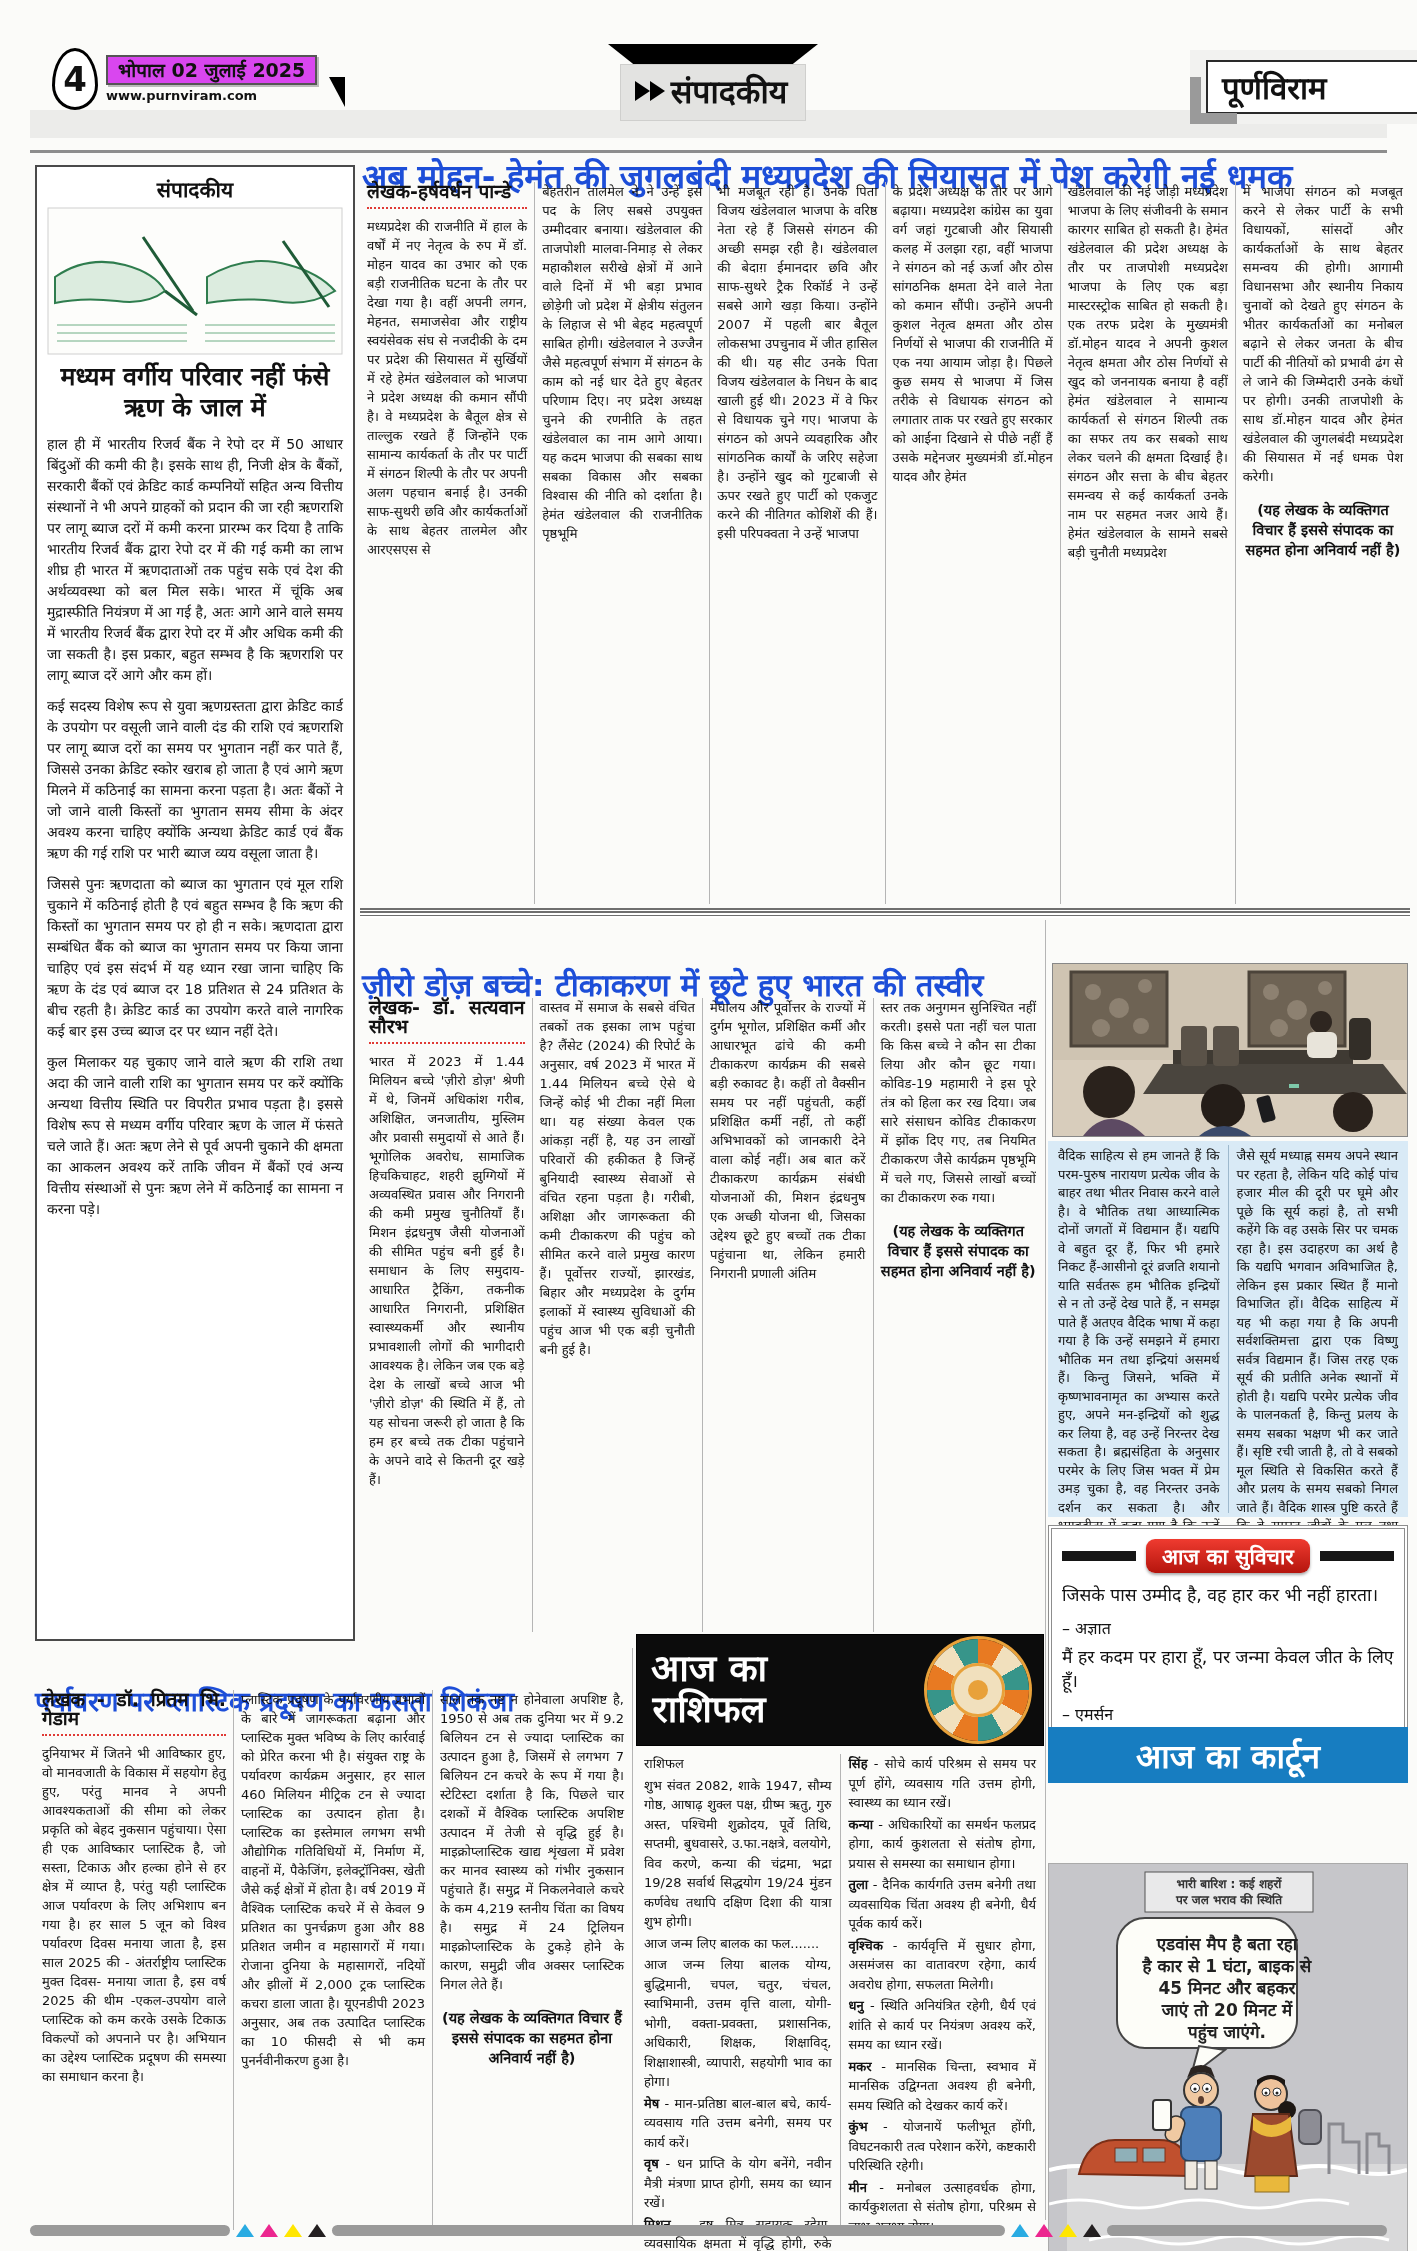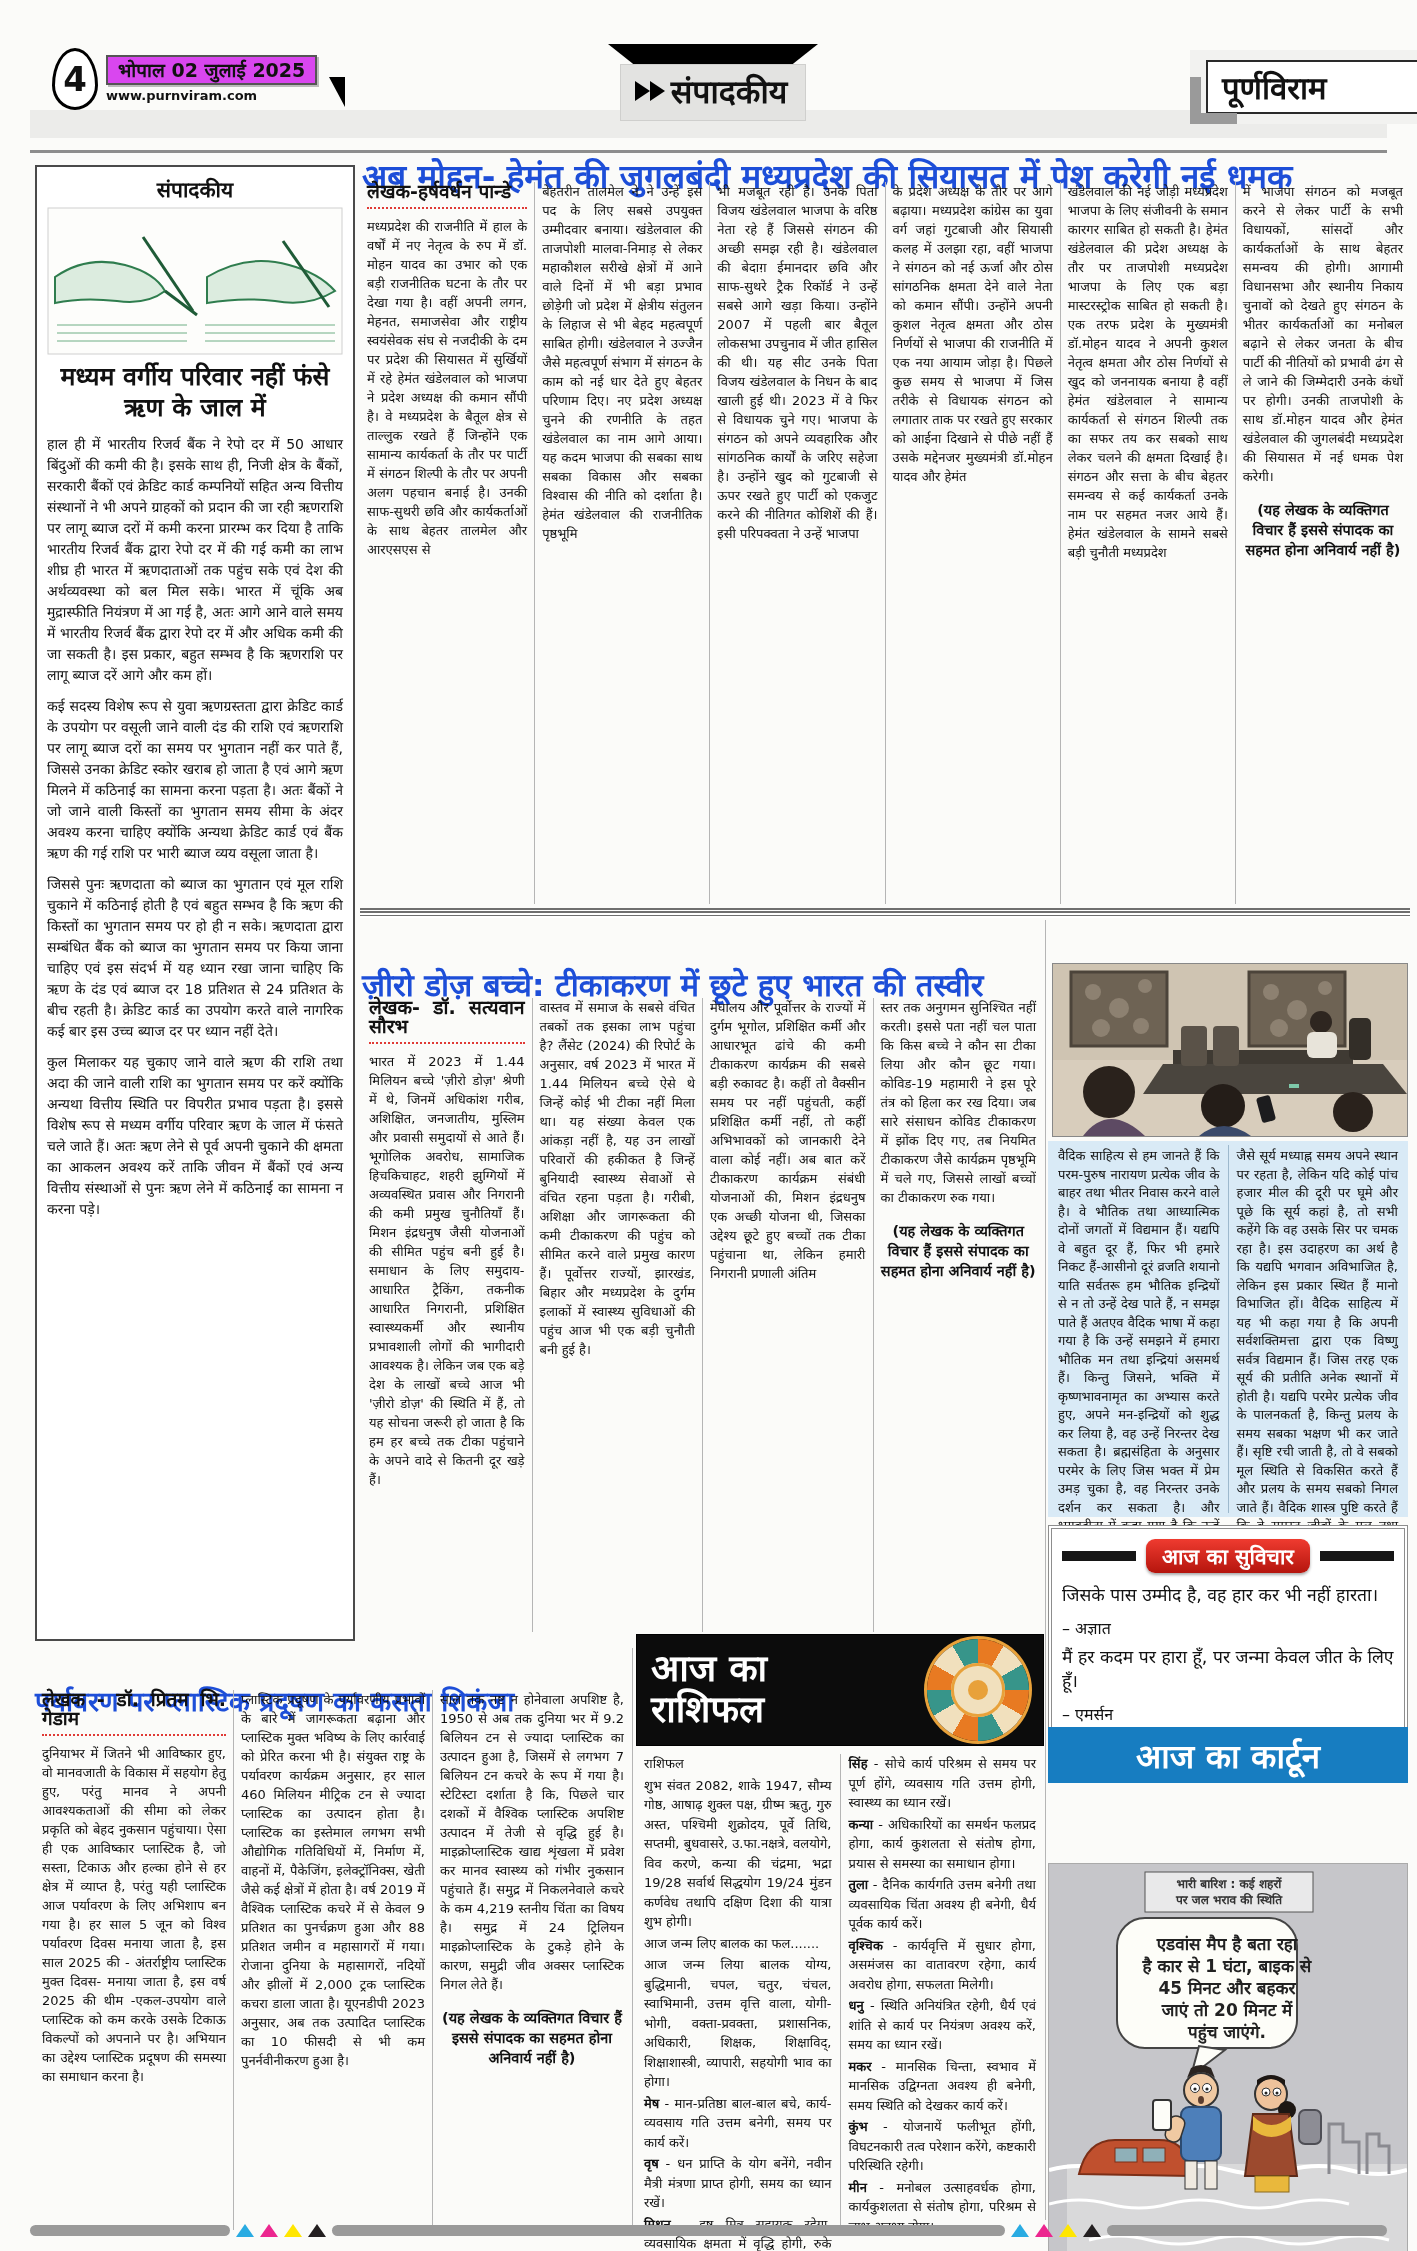--- a/index.html
+++ b/index.html
@@ -51,21 +51,21 @@
   .bluebox .bcol+.bcol{border-left:1px solid #9db8cc;}
   .suv{border:4px double #8d8d8d;background:#fff;padding:6px 10px;}
   .suvhead{display:flex;align-items:center;gap:10px;margin:4px 0 10px;}
   .suvbar{flex:1;height:10px;background:#161616;}
   .suvpill{background:linear-gradient(#ef3b30,#b5150d);color:#fff;font-weight:bold;font-size:21px;padding:3px 16px;border-radius:9px;box-shadow:0 2px 3px #aaa;}
   .quote{font-size:17.5px;line-height:24px;margin:6px 0;}
   .qauth{font-size:16px;margin:10px 0 2px;}
   .bluebanner{background:#177dc1;color:#fff;font-weight:bold;font-size:33px;display:flex;align-items:center;justify-content:center;}
 
   
-  .rbanner{background:#0c0c0c;color:#fff;display:flex;align-items:center;justify-content:space-between;padding:4px 14px;border:1px solid #000;}
+  .rbanner{background:#0c0c0c;color:#fff;display:flex;align-items:center;justify-content:space-between;padding:4px 14px;border:1px solid #000;text-align:center;}
   .rbanner .rtitle{font-weight:bold;font-size:37px;line-height:1.1;}
   .wheel{width:102px;height:102px;border-radius:50%;position:relative;flex:none;
     background:conic-gradient(#e87a22 0 30deg,#f1e0bd 30deg 60deg,#37958a 60deg 90deg,#e87a22 90deg 120deg,#f1e0bd 120deg 150deg,#37958a 150deg 180deg,#e87a22 180deg 210deg,#f1e0bd 210deg 240deg,#37958a 240deg 270deg,#e87a22 270deg 300deg,#f1e0bd 300deg 330deg,#37958a 330deg 360deg);
     box-shadow:0 0 0 3px #e8a13a;}
   .wheel::before{content:"";position:absolute;inset:24%;border-radius:50%;background:#f1e0bd;box-shadow:inset 0 0 0 3px #e8a13a;}
   .wheel::after{content:"";position:absolute;inset:40%;border-radius:50%;background:#e8a13a;}
   .rcols{display:flex;}
   .rcol{flex:1;padding:0 8px;font-size:13px;line-height:19.5px;text-align:justify;}
   .rcol+.rcol{border-left:1px solid #b5b5b5;}
   .sign{margin:0 0 2px;}

